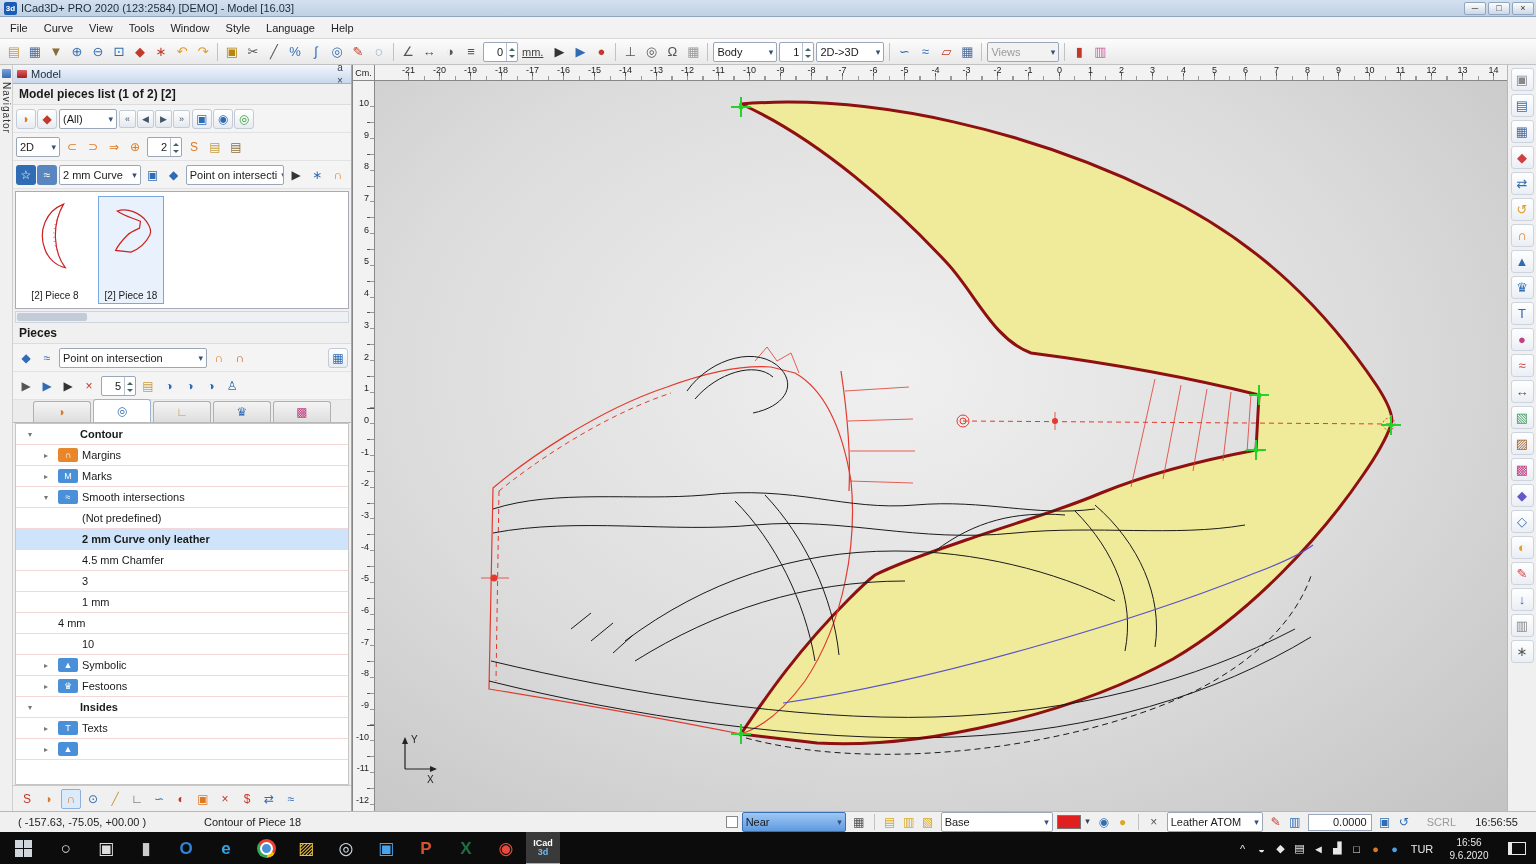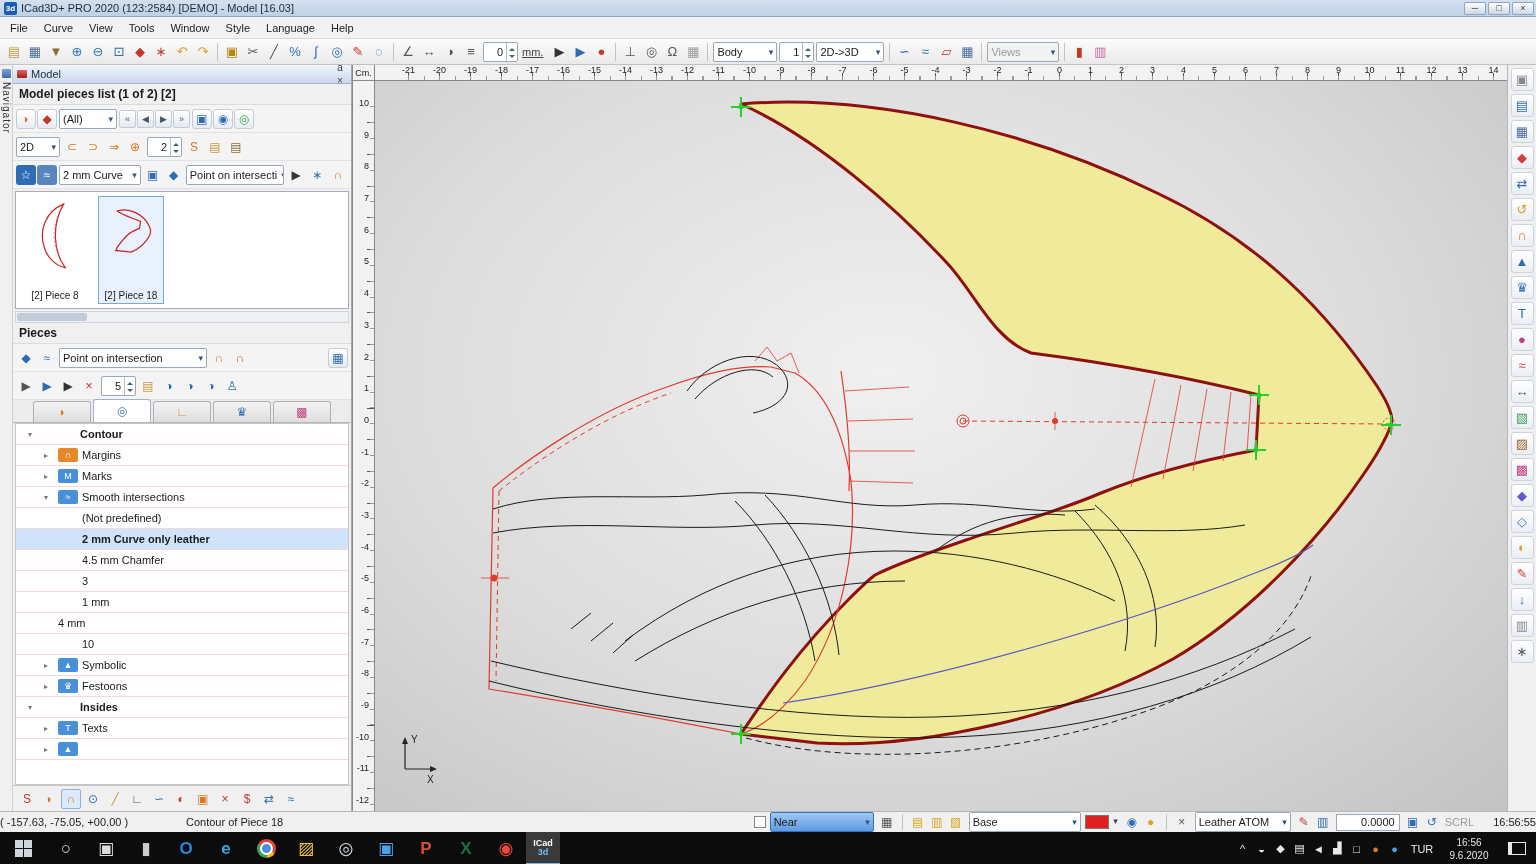--- a/index.html
+++ b/index.html
@@ -112,31 +112,31 @@
   .svg-green{stroke:var(--marker-green,#25d22a);stroke-width:2;}
   .svg-axis{stroke:#222;stroke-width:1.2;}
   .svg-axis-text{font-size:10px;fill:#222;font-family:"Liberation Sans","DejaVu Sans",sans-serif;}
   
   .right-toolbar{width:29px;background:#f0f0f0;border-left:1px solid #b8b8b8;display:flex;flex-direction:column;
     align-items:center;padding-top:3px;gap:3px;overflow:hidden;}
   .rbi{width:23px;height:23px;display:flex;align-items:center;justify-content:center;font-size:13px;
     border:1px solid #ccd4df;background:linear-gradient(#ffffff,#eaeef4);border-radius:3px;}
   
   .statusbar{height:21px;background:#f0f0f0;border-top:1px solid #b8b8b8;display:flex;align-items:center;
-    padding:0 0;gap:4px;font-size:11px;white-space:nowrap;}
+    padding:0 18px;gap:4px;font-size:11px;white-space:nowrap;}
   .sb-coords{width:168px;color:#222;}
   .sb-context{color:#222;margin-left:14px;}
   .sb-flex{flex:1;}
   .sb-check{width:12px;height:12px;background:#fff;border:1px solid #888;}
   .sbi{width:18px;height:18px;display:inline-flex;align-items:center;justify-content:center;font-size:12px;}
   .vsep{width:1px;height:16px;background:#c2c2c2;margin:0 2px;}
   .swatch{width:24px;height:14px;background:#e02020;border:1px solid #777;position:relative;}
   .swatch::after{content:"▾";position:absolute;right:-10px;top:0;font-size:9px;color:#345;}
   .sb-input{width:64px;height:17px;background:#fff;border:1px solid #9aa7b8;text-align:right;padding:1px 4px;}
-  .sb-scrl{color:#9a9a9a;}
+  .sb-scrl{color:#9a9a9a;margin-left:10px;}
   .sb-time{width:58px;text-align:right;color:#222;}
   
   .taskbar{height:33px;background:#0c0c0c;display:flex;align-items:stretch;color:#e8e8e8;}
   .tb-start{width:46px;display:flex;align-items:center;justify-content:center;}
   .winlogo{display:grid;grid-template-columns:8px 8px;grid-template-rows:8px 8px;gap:1px;}
   .winlogo i{background:#cfd6dd;}
   .tb-apps{display:flex;}
   .tbapp{width:40px;display:flex;align-items:center;justify-content:center;position:relative;}
   .tbapp-g{font-size:17px;font-weight:bold;}
   .tbapp.chrome::before{content:"";width:19px;height:19px;border-radius:50%;

